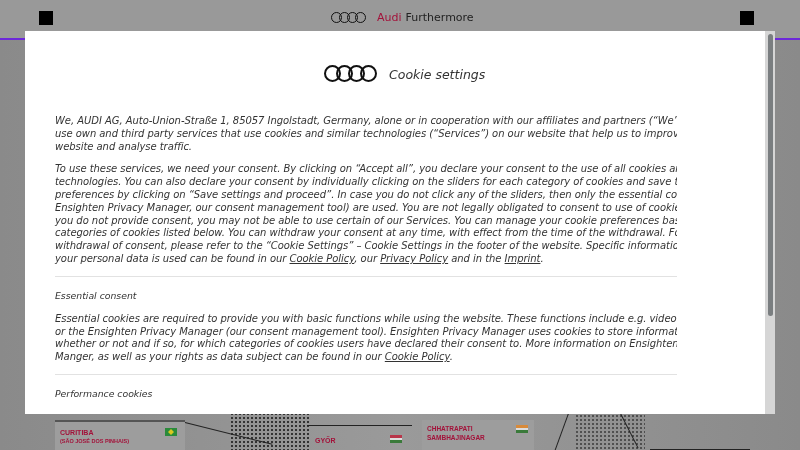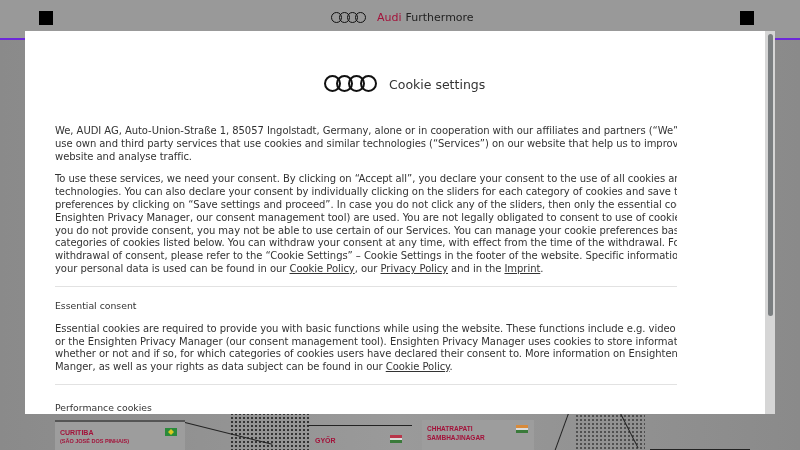--- a/index.html
+++ b/index.html
@@ -55,21 +55,21 @@
     background-image: radial-gradient(circle, #333 0.9px, transparent 1.1px);
     background-size: 4px 4px;
   }
   .bg-line { position: absolute; height: 1px; background: #222; transform-origin: left center; }
 
   
   .modal {
     position: absolute; left: 25px; top: 31px; width: 750px; height: 383px;
     background: #fff; overflow: hidden;
   }
-  .modal-inner { position: absolute; left: 0; top: 16px; width: 652px; height: 383px; overflow: hidden; }
+  .modal-inner { position: absolute; left: 0; top: 6px; width: 652px; height: 383px; overflow: hidden; font-style: italic; }
   .scrollbar-track {
     position: absolute; right: 0; top: 0; width: 10px; height: 383px; background: #d6d6d6;
   }
   .scrollbar-thumb {
     position: absolute; right: 2px; top: 3px; width: 5px; height: 282px; background: #7a7e80; border-radius: 3px;
   }
   .modal-head {
     position: absolute; left: 299px; top: 27px; display: flex; align-items: center;
   }
   .modal-head .rings { display: flex; }
@@ -79,21 +79,21 @@
   .modal-title { font-size: 12.5px; color: #333; margin-left: 17px; margin-top: 3px; }
 
   .content { position: absolute; left: 30px; top: 78px; width: 683px; }
   p.txt {
     font-size: 10px; line-height: 12.8px; color: #333; margin-bottom: 10px;
     letter-spacing: -0.05px;
   }
   p.txt a { color: #333; text-decoration: underline; }
   .divider { height: 1px; background: #e2e2e2; margin: 0 0 13px 0; }
   .section-title { font-size: 9.3px; color: #333; margin-bottom: 12px; }
-  .section-row { display: flex; justify-content: space-between; align-items: center; margin-bottom: 6px; }
+  .section-row { display: flex; justify-content: space-between; margin-bottom: 6px; }
   .toggle {
     width: 35px; height: 20px; background: #e2e2e2; border-radius: 10px; position: relative;
     margin-right: -3px;
   }
   .toggle .knob {
     position: absolute; left: 2px; top: 2px; width: 16px; height: 16px; background: #fff; border-radius: 50%;
   }
   .toggle .state {
     position: absolute; right: 7px; top: 5px; font-size: 6px; color: #777;
   }

